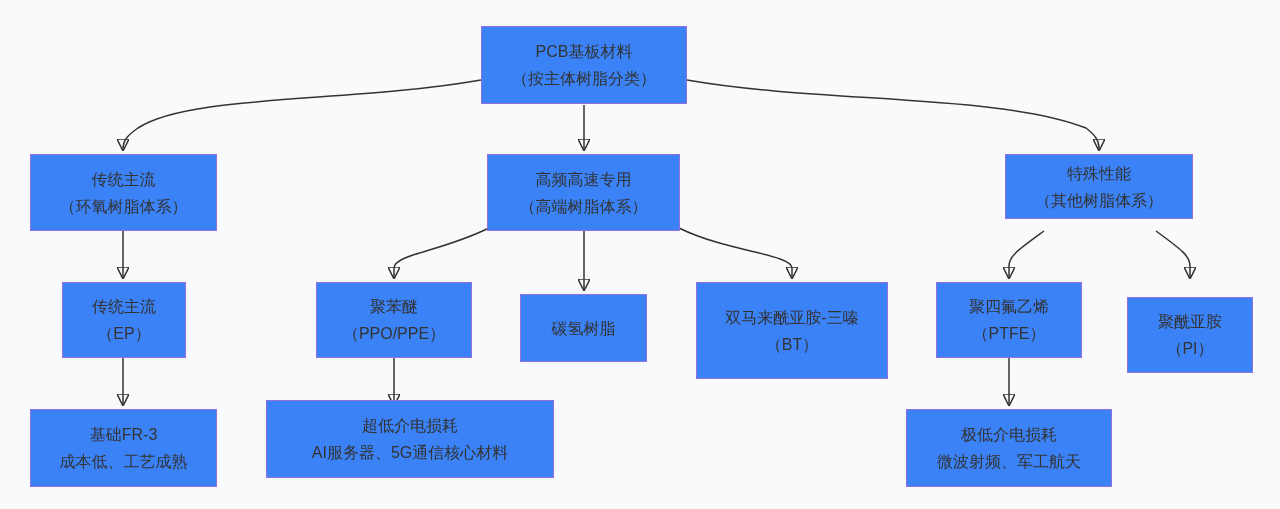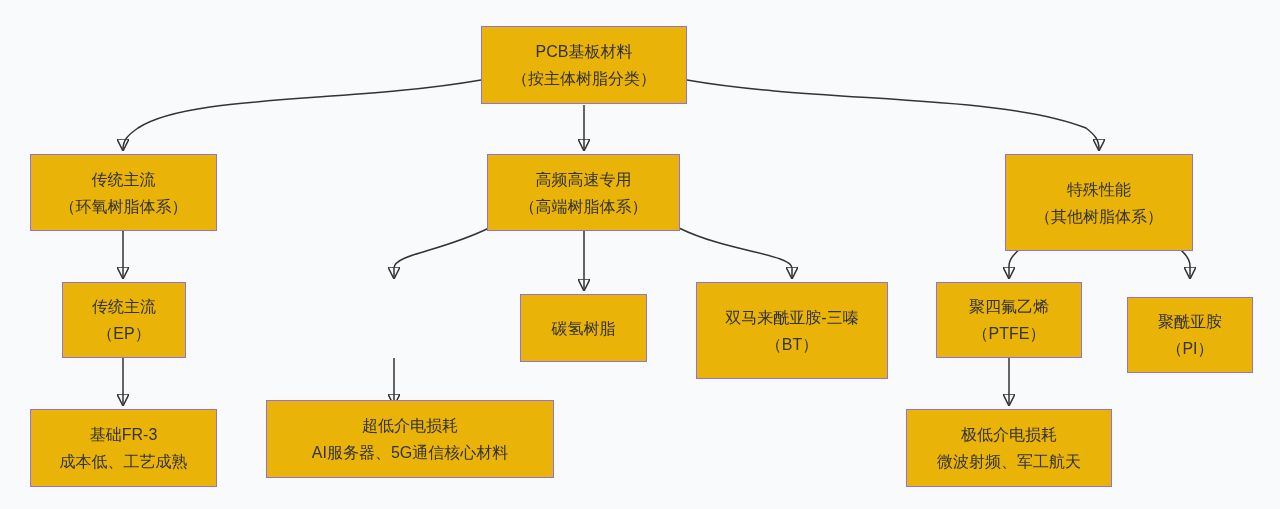--- a/index.html
+++ b/index.html
@@ -21,21 +21,21 @@
     width: 1280px; height: 509px;
   }
   svg.edges path {
     fill: none;
     stroke: #333333;
     stroke-width: 1.5;
   }
   .node {
     position: absolute;
     box-sizing: border-box;
-    background: #eab308;
+    background: #3b82f6;
     border: 1px solid #9370DB;
     color: #333333;
     font-size: 16px;
     line-height: 27px;
     display: flex;
     flex-direction: column;
     justify-content: center;
     align-items: center;
     text-align: center;
     white-space: nowrap;
@@ -75,30 +75,34 @@
   <div class="node" style="left:487px;top:154px;width:193px;height:77px">
     <span class="nl">高频高速专用</span>
     <span class="nl">（高端树脂体系）</span>
   </div>
 
   <div class="node" style="left:30px;top:154px;width:187px;height:77px">
     <span class="nl">传统主流</span>
     <span class="nl">（环氧树脂体系）</span>
   </div>
 
-  <div class="node" style="left:1005px;top:154px;width:188px;height:97px">
+  <div class="node" style="left:1005px;top:154px;width:188px;height:65px">
     <span class="nl">特殊性能</span>
     <span class="nl">（其他树脂体系）</span>
   </div>
 
   <div class="node" style="left:62px;top:282px;width:124px;height:76px">
     <span class="nl">传统主流</span>
     <span class="nl">（EP）</span>
   </div>
 
+  <div class="node" style="left:316px;top:282px;width:156px;height:76px">
+    <span class="nl">聚苯醚</span>
+    <span class="nl">（PPO/PPE）</span>
+  </div>
 
   <div class="node" style="left:520px;top:294px;width:127px;height:68px">
     <span class="nl">碳氢树脂</span>
   </div>
 
   <div class="node" style="left:696px;top:282px;width:192px;height:97px">
     <span class="nl">双马来酰亚胺-三嗪</span>
     <span class="nl">（BT）</span>
   </div>
 

